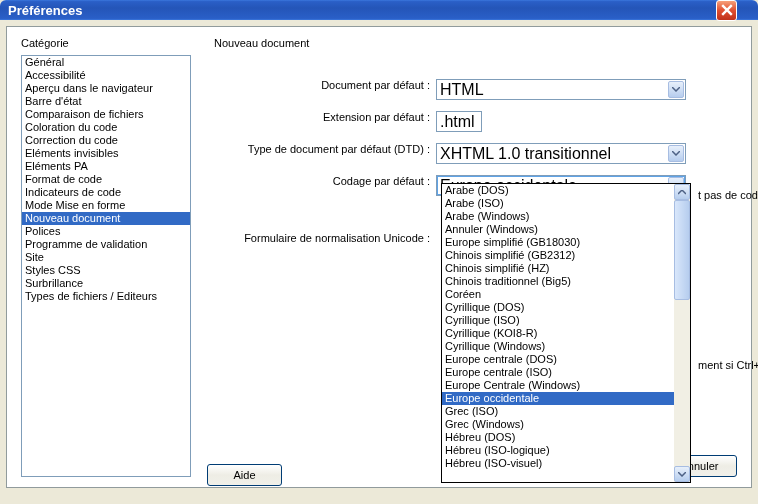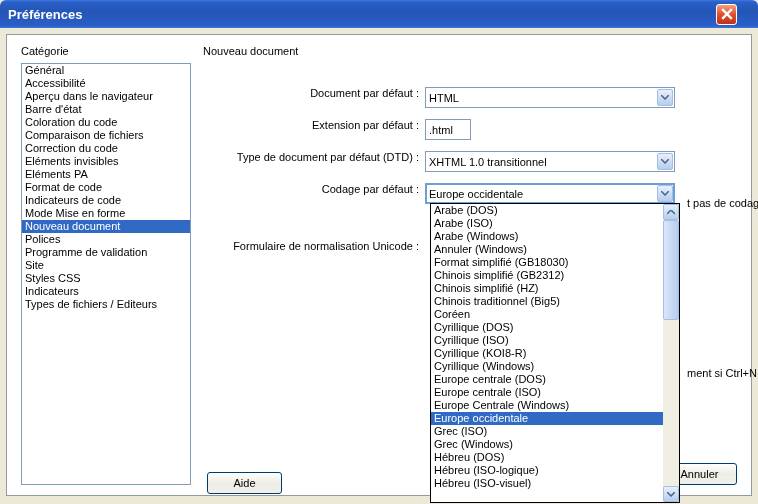--- a/index.html
+++ b/index.html
@@ -6,21 +6,21 @@
   body {
     margin: 0;
     font-family: Tahoma, sans-serif;
     font-size: 11px;
     background: #ece9d8;
     width: 758px;
     height: 504px;
     overflow: hidden;
   }
   .titlebar {
-    height: 28px;
+    height: 20px;
     background: linear-gradient(to bottom, #3b77dd 0%, #2a5fc7 8%, #2455b8 40%, #2a5fc7 92%, #3b77dd 100%);
     display: flex;
     align-items: center;
     padding: 0 21px 0 8px;
     color: #fff;
     font-weight: bold;
     font-size: 13px;
     border-top-left-radius: 6px;
     border-top-right-radius: 6px;
   }
@@ -34,21 +34,21 @@
     color: #fff; font-weight: bold;
   }
   .close-btn svg { width: 12px; height: 12px; }
   .content {
     background: #fff;
     border: 1px solid #919b9c;
     margin: 6px;
     height: 462px;
     padding: 10px 14px;
     display: flex;
-    gap: 12px;
+    gap: 23px;
     position: relative;
   }
   .left-col { width: 170px; display: flex; flex-direction: column; }
   .col-heading { margin-bottom: 6px; }
   .list-box {
     border: 1px solid #7f9db9;
     background: #fff;
     flex: 1;
     overflow: hidden;
   }
@@ -72,21 +72,21 @@
   .form-label {
     width: 222px;
     text-align: right;
     padding-right: 6px;
   }
   .text-input, .dropdown {
     border: 1px solid #7f9db9;
     background: #fff;
     height: 21px;
     font-family: inherit;
-    font-size: 11px;
+    font-size: 16px;
     padding: 0 3px;
   }
   .text-input { width: 46px; }
   .dropdown {
     width: 250px;
     display: flex;
     align-items: center;
     position: relative;
   }
   .dropdown.highlight { box-shadow: inset 0 0 0 1px #5fa3e6; }
@@ -103,21 +103,20 @@
   .dropdown-list {
     position: absolute;
     left: 227px;
     top: 146px;
     width: 250px;
     height: 300px;
     border: 1px solid #000;
     background: #fff;
     display: flex;
     z-index: 10;
-    margin-top: 12px;
   }
   .dropdown-items { flex: 1; overflow: hidden; }
   .dropdown-item {
     padding: 0 3px;
     line-height: 13px;
     white-space: nowrap;
     cursor: default;
   }
   .dropdown-item.selected {
     background: #316ac5;
@@ -188,34 +187,34 @@
 
 <div class="content">
 
   <div class="left-col">
     <div class="col-heading">Catégorie</div>
     <div class="list-box" id="category-list">
         <div class="list-item">Général</div>
         <div class="list-item">Accessibilité</div>
         <div class="list-item">Aperçu dans le navigateur</div>
         <div class="list-item">Barre d'état</div>
+        <div class="list-item">Comparaison de fichiers</div>
         <div class="list-item">Coloration du code</div>
-        <div class="list-item">Comparaison de fichiers</div>
         <div class="list-item">Correction du code</div>
         <div class="list-item">Eléments invisibles</div>
         <div class="list-item">Eléments PA</div>
         <div class="list-item">Format de code</div>
         <div class="list-item">Indicateurs de code</div>
         <div class="list-item">Mode Mise en forme</div>
         <div class="list-item selected">Nouveau document</div>
         <div class="list-item">Polices</div>
         <div class="list-item">Programme de validation</div>
         <div class="list-item">Site</div>
         <div class="list-item">Styles CSS</div>
-        <div class="list-item">Indicateurs</div>
+        <div class="list-item">Surbrillance</div>
         <div class="list-item">Types de fichiers / Editeurs</div>
       </div>
   </div>
 
   <div class="right-col">
     <div class="col-heading">Nouveau document</div>
 
     <div class="form-rows">
       <div class="form-row">
         <div class="form-label">Document par défaut :</div>
@@ -262,21 +261,21 @@
         <div class="form-label">Formulaire de normalisation Unicode :</div>
       </div>
     </div>
 
     <div class="dropdown-list">
       <div class="dropdown-items" id="encoding-items">
           <div class="dropdown-item">Arabe (DOS)</div>
           <div class="dropdown-item">Arabe (ISO)</div>
           <div class="dropdown-item">Arabe (Windows)</div>
           <div class="dropdown-item">Annuler (Windows)</div>
-          <div class="dropdown-item">Format simplifié (GB18030)</div>
+          <div class="dropdown-item">Europe simplifié (GB18030)</div>
           <div class="dropdown-item">Chinois simplifié (GB2312)</div>
           <div class="dropdown-item">Chinois simplifié (HZ)</div>
           <div class="dropdown-item">Chinois traditionnel (Big5)</div>
           <div class="dropdown-item">Coréen</div>
           <div class="dropdown-item">Cyrillique (DOS)</div>
           <div class="dropdown-item">Cyrillique (ISO)</div>
           <div class="dropdown-item">Cyrillique (KOI8-R)</div>
           <div class="dropdown-item">Cyrillique (Windows)</div>
           <div class="dropdown-item">Europe centrale (DOS)</div>
           <div class="dropdown-item">Europe centrale (ISO)</div>

